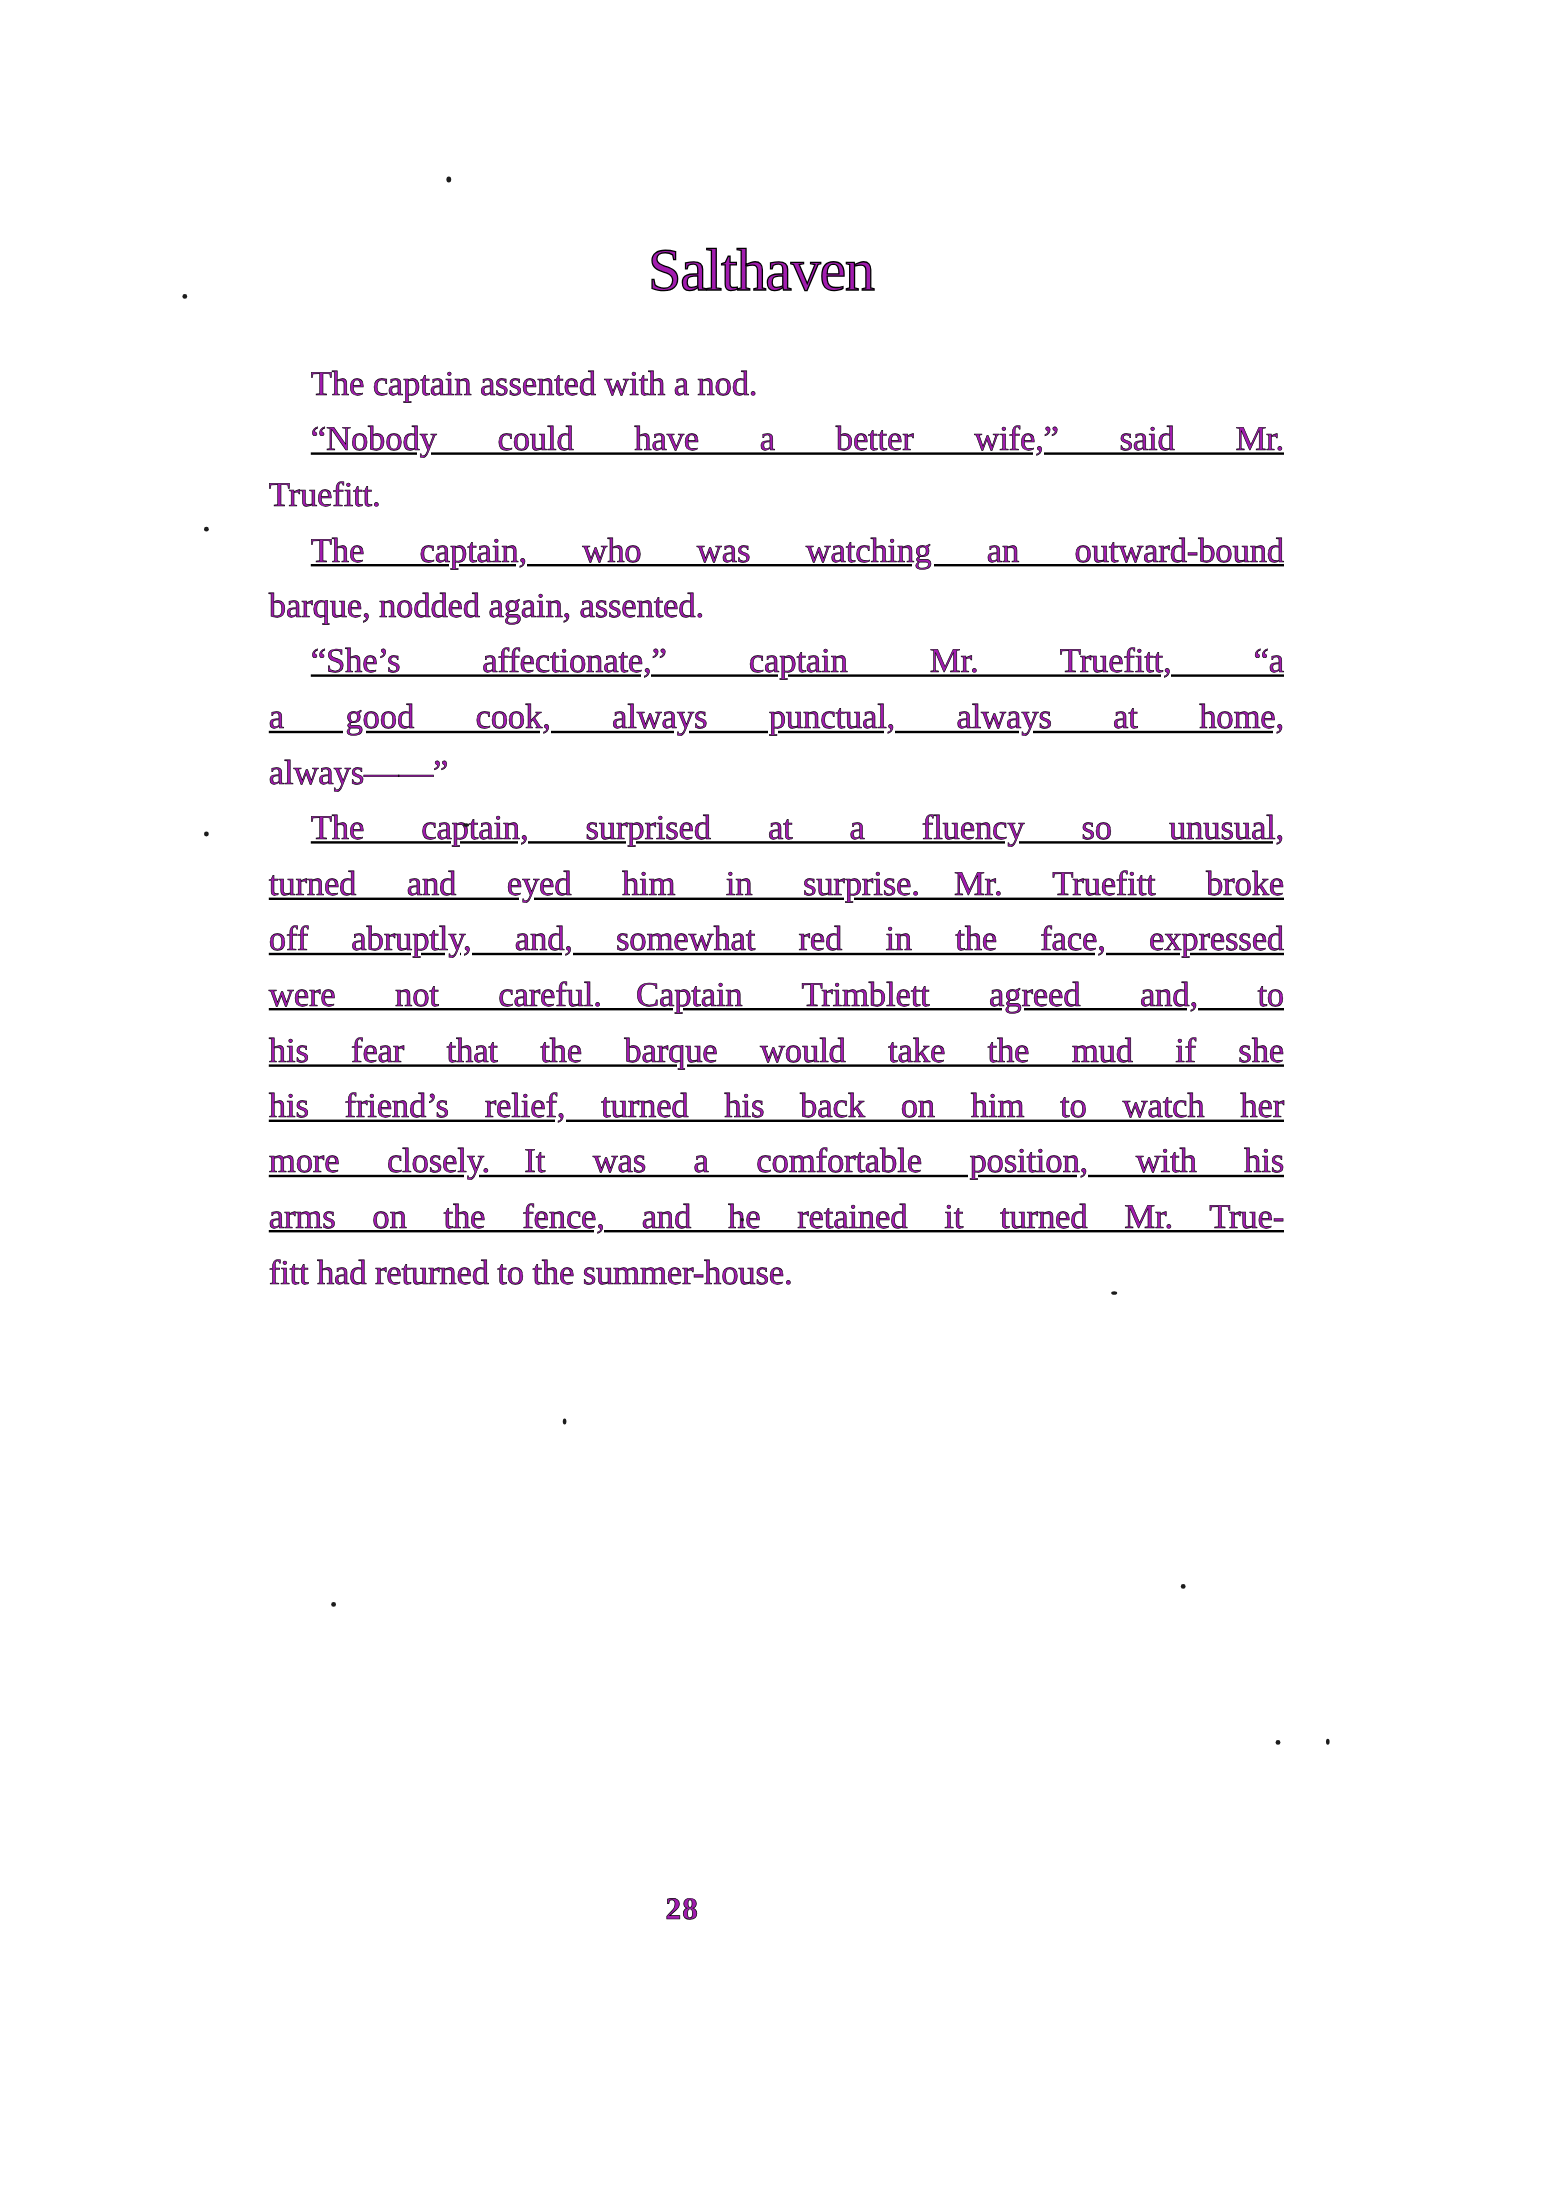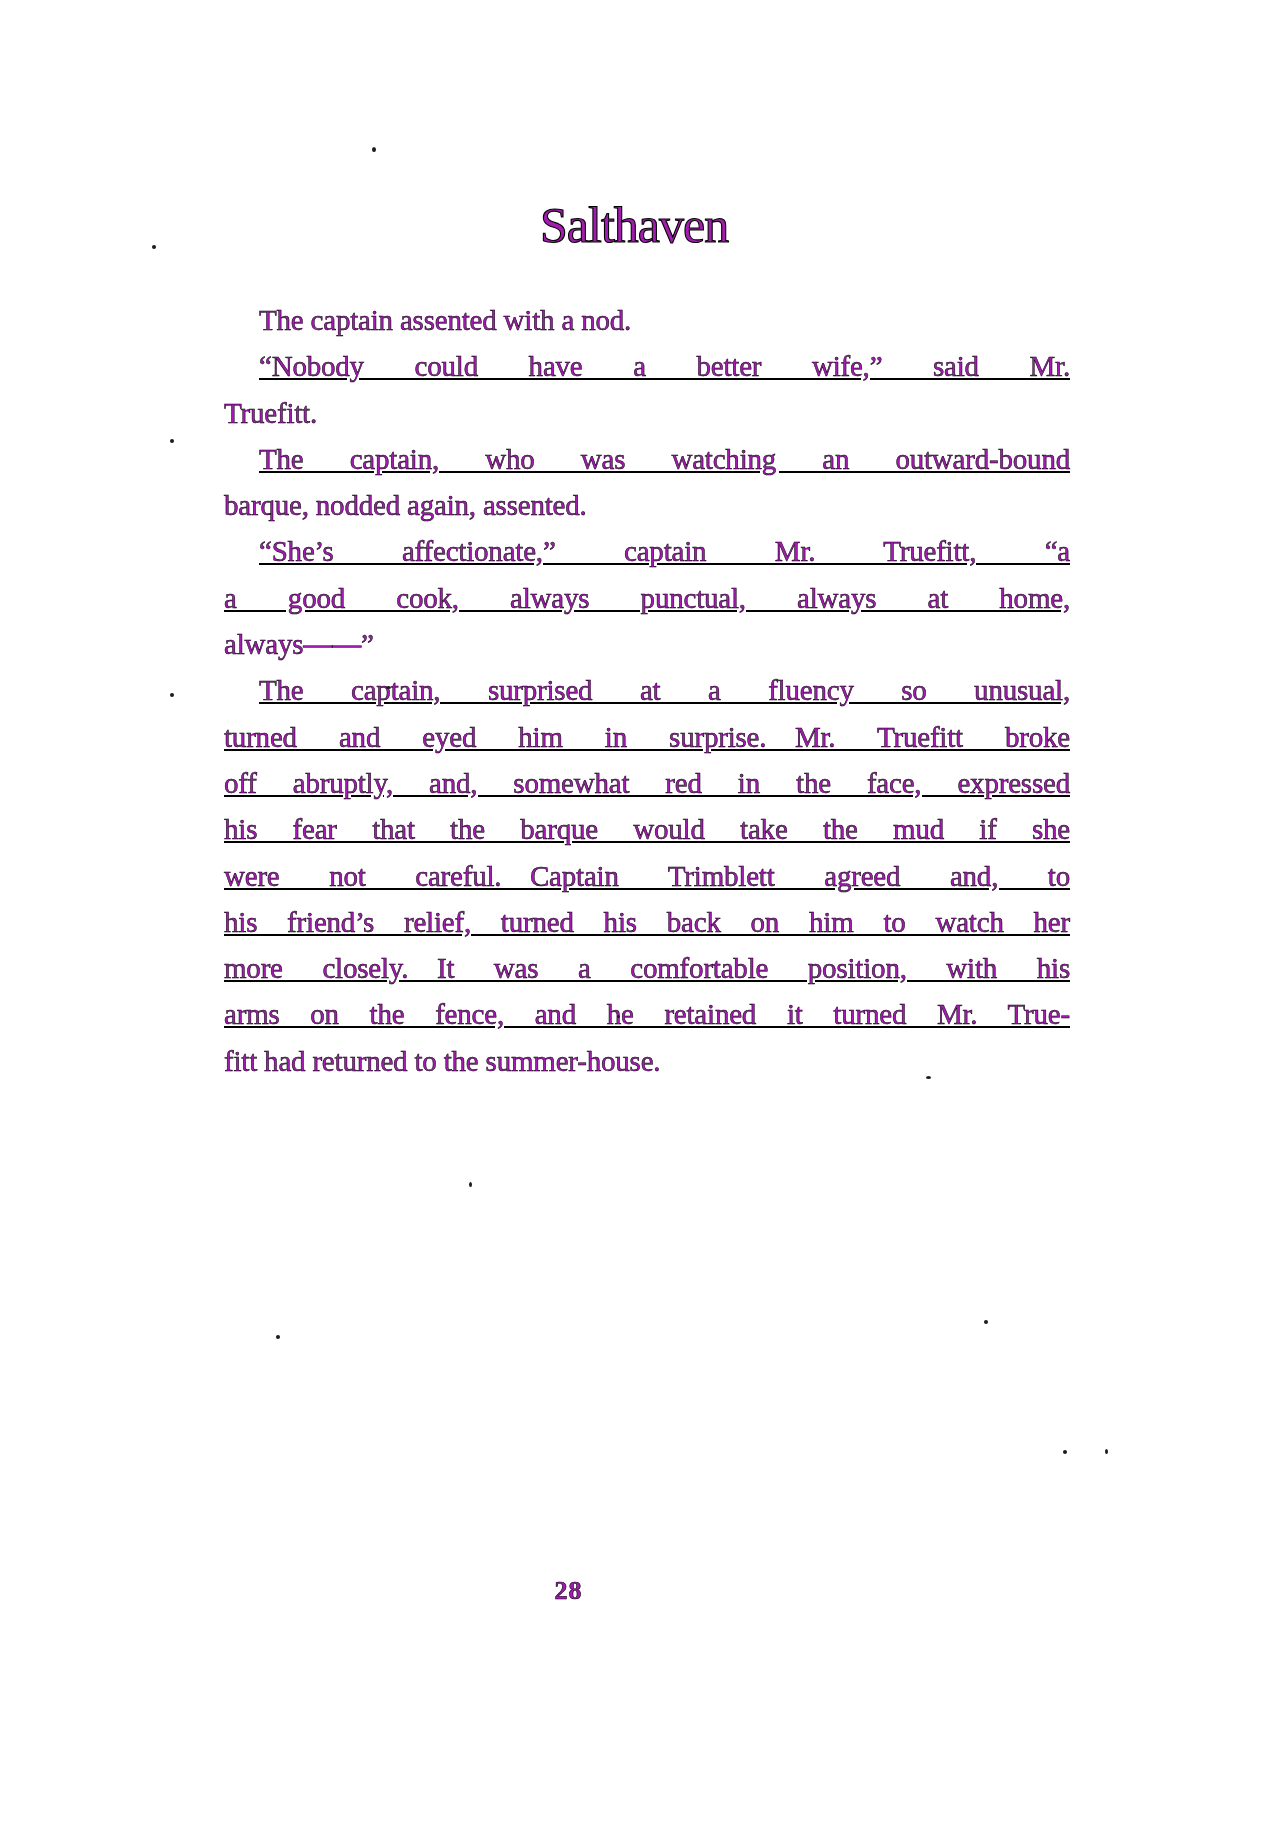--- a/index.html
+++ b/index.html
@@ -81,22 +81,22 @@
       <div class="line ind jfy">“Nobody could have a better wife,” said Mr.</div>
       <div class="line">Truefitt.</div>
       <div class="line ind jfy">The captain, who was watching an outward-bound</div>
       <div class="line">barque, nodded again, assented.</div>
       <div class="line ind jfy">“She’s affectionate,” captain Mr. Truefitt, “a</div>
       <div class="line jfy">a good cook, always punctual, always at home,</div>
       <div class="line">always——”</div>
       <div class="line ind jfy">The captain, surprised at a fluency so unusual,</div>
       <div class="line jfy">turned and eyed him in surprise.  Mr. Truefitt broke</div>
       <div class="line jfy">off abruptly, and, somewhat red in the face, expressed</div>
+      <div class="line jfy">were not careful.  Captain Trimblett agreed and, to</div>
       <div class="line jfy">his fear that the barque would take the mud if she</div>
-      <div class="line jfy">were not careful.  Captain Trimblett agreed and, to</div>
       <div class="line jfy">his friend’s relief, turned his back on him to watch her</div>
       <div class="line jfy">more closely.  It was a comfortable position, with his</div>
       <div class="line jfy">arms on the fence, and he retained it turned Mr. True-</div>
       <div class="line">fitt had returned to the summer-house.</div>
     </div>
 
   <div class="pagenum">28</div>
 
   <div id="specks">
       <div class="speck" style="left: 372px; top: 147px; width: 4px; height: 5px;"></div>

